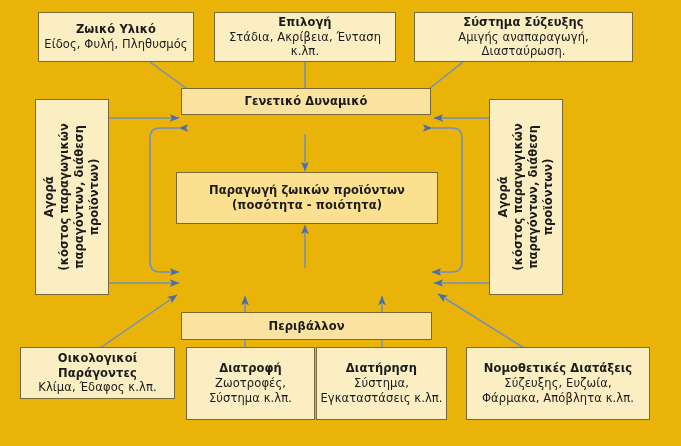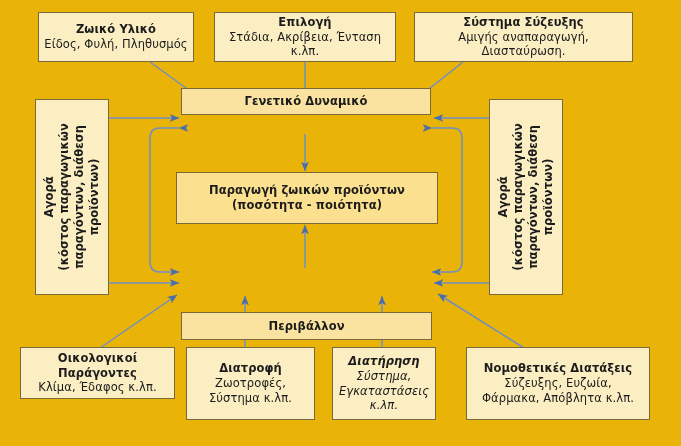--- a/index.html
+++ b/index.html
@@ -168,21 +168,21 @@
     <div class="ttl">Παράγοντες</div>
     <div class="sub">Κλίμα, Έδαφος κ.λπ.</div>
   </div>
 
   <div class="node" style="left:186px; top:347px; width:129px; height:73px;">
     <div class="ttl">Διατροφή</div>
     <div class="sub">Ζωοτροφές,</div>
     <div class="sub">Σύστημα κ.λπ.</div>
   </div>
 
-  <div class="node" style="left:332px; top:347px; width:104px; height:73px;font-style:italic;">
+  <div class="node" style="left:316px; top:347px; width:131px; height:73px;">
     <div class="ttl">Διατήρηση</div>
     <div class="sub">Σύστημα,</div>
     <div class="sub">Εγκαταστάσεις κ.λπ.</div>
   </div>
 
   <div class="node" style="left:466px; top:347px; width:184px; height:73px;">
     <div class="ttl">Νομοθετικές Διατάξεις</div>
     <div class="sub">Σύζευξης, Ευζωία,</div>
     <div class="sub">Φάρμακα, Απόβλητα κ.λπ.</div>
   </div>

